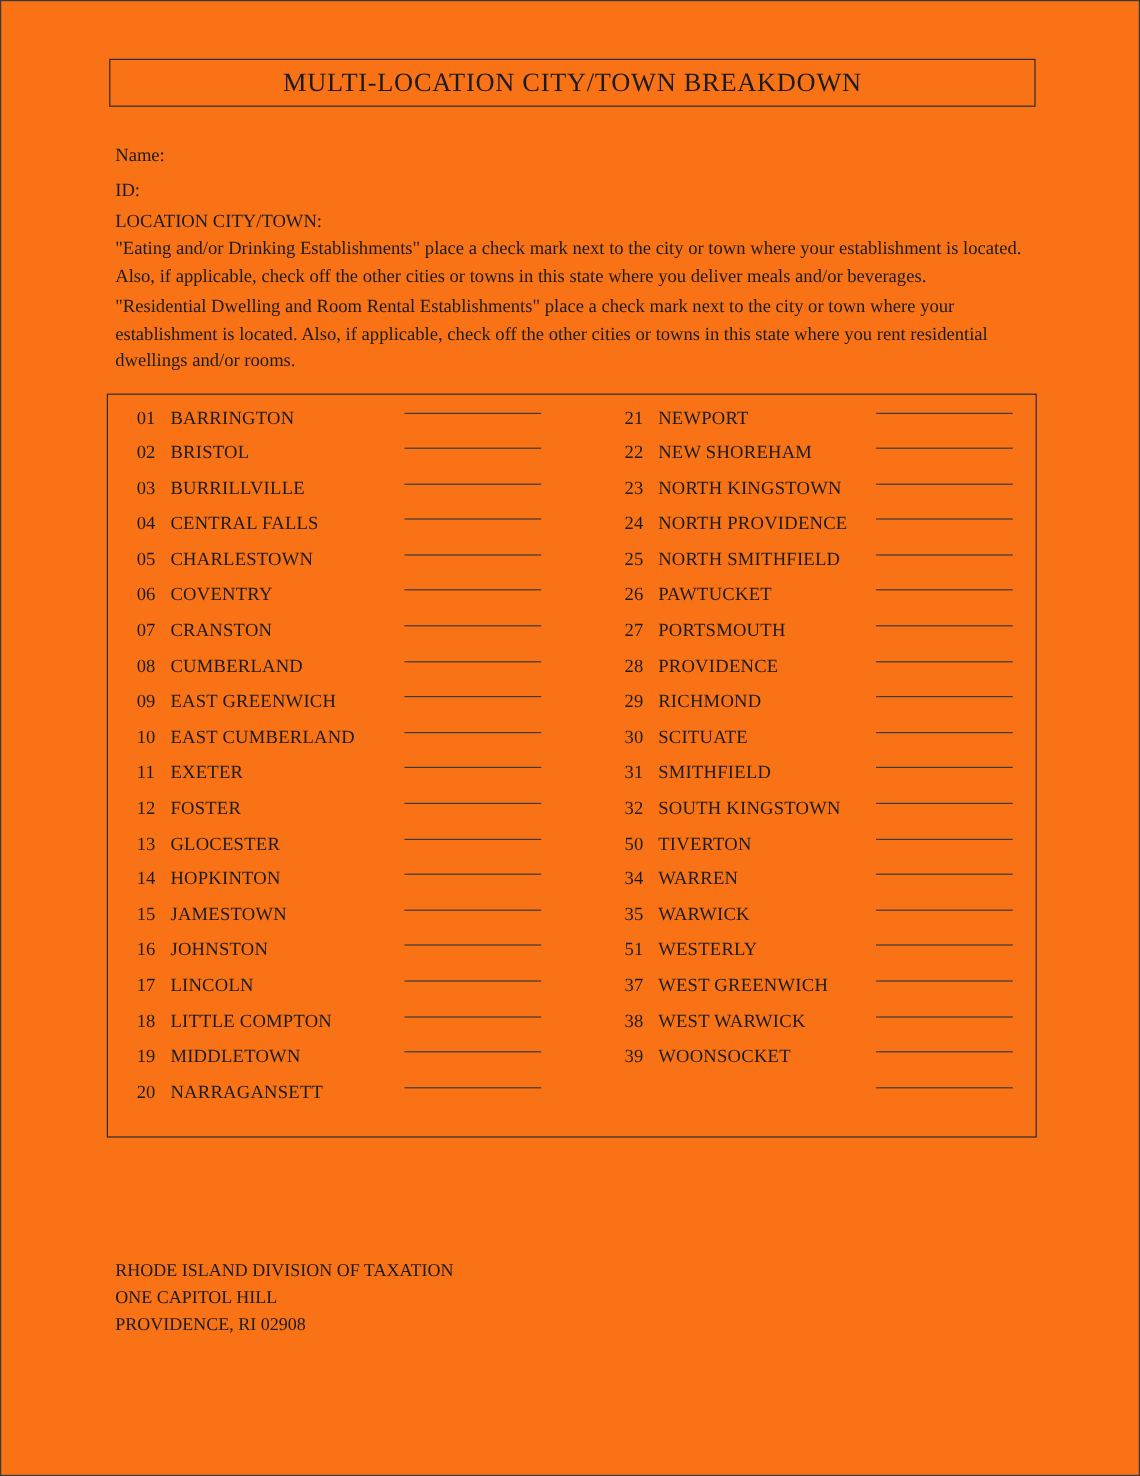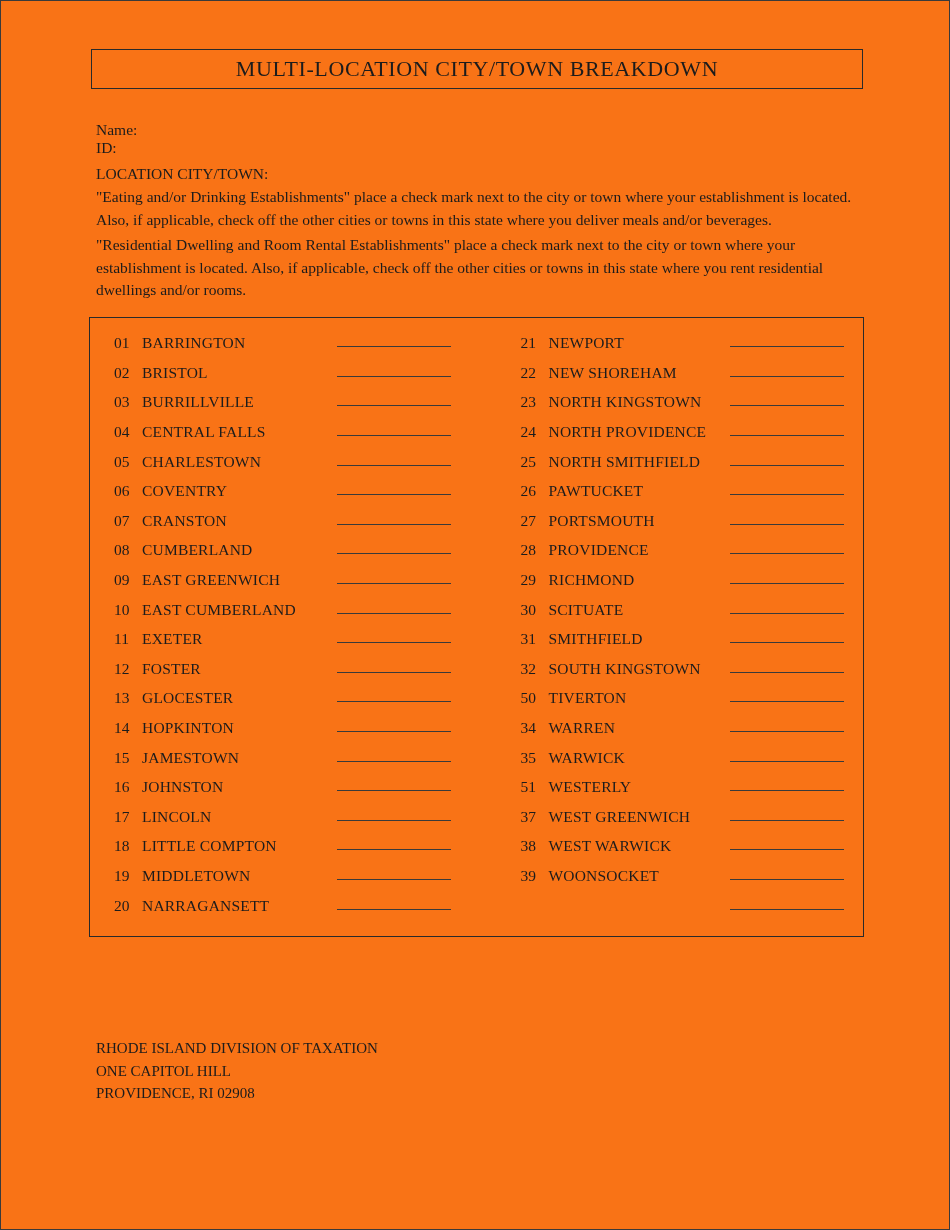--- a/index.html
+++ b/index.html
@@ -26,21 +26,21 @@
     margin: 0;
     font-size: 22px;
     font-weight: 400;
     letter-spacing: 0.6px;
   }
   .label-line {
     margin-left: 95px;
     font-size: 15.5px;
   }
   .name-line { margin-top: 32px; }
-  .id-line   { }
+  .id-line   { margin-top: 11px; }
   .section-line { margin-top: 8px; }
   .para {
     margin: 3px 80px 0 95px;
     font-size: 15.5px;
     line-height: 22.5px;
     text-align: left;
   }
   .city-box {
     margin: 15px 85px 0 88px;
     border: 1px solid #2a2a2a;
@@ -48,21 +48,21 @@
   }
   .city-grid {
     display: grid;
     grid-template-columns: 1fr 1fr;
   }
   .city-col { display: flex; flex-direction: column; }
   .col-left  { padding-left: 24px;  padding-right: 26px; }
   .col-right { padding-left: 44px;  padding-right: 19px; }
   .city-row {
     display: flex;
-    align-items: center;
+    align-items: flex-start;
     height: 29.6px;
     font-size: 15.5px;
   }
   .city-row .num {
     width: 28px;
     flex: 0 0 28px;
   }
   .city-row .cname {
     letter-spacing: 0.2px;
     white-space: nowrap;

